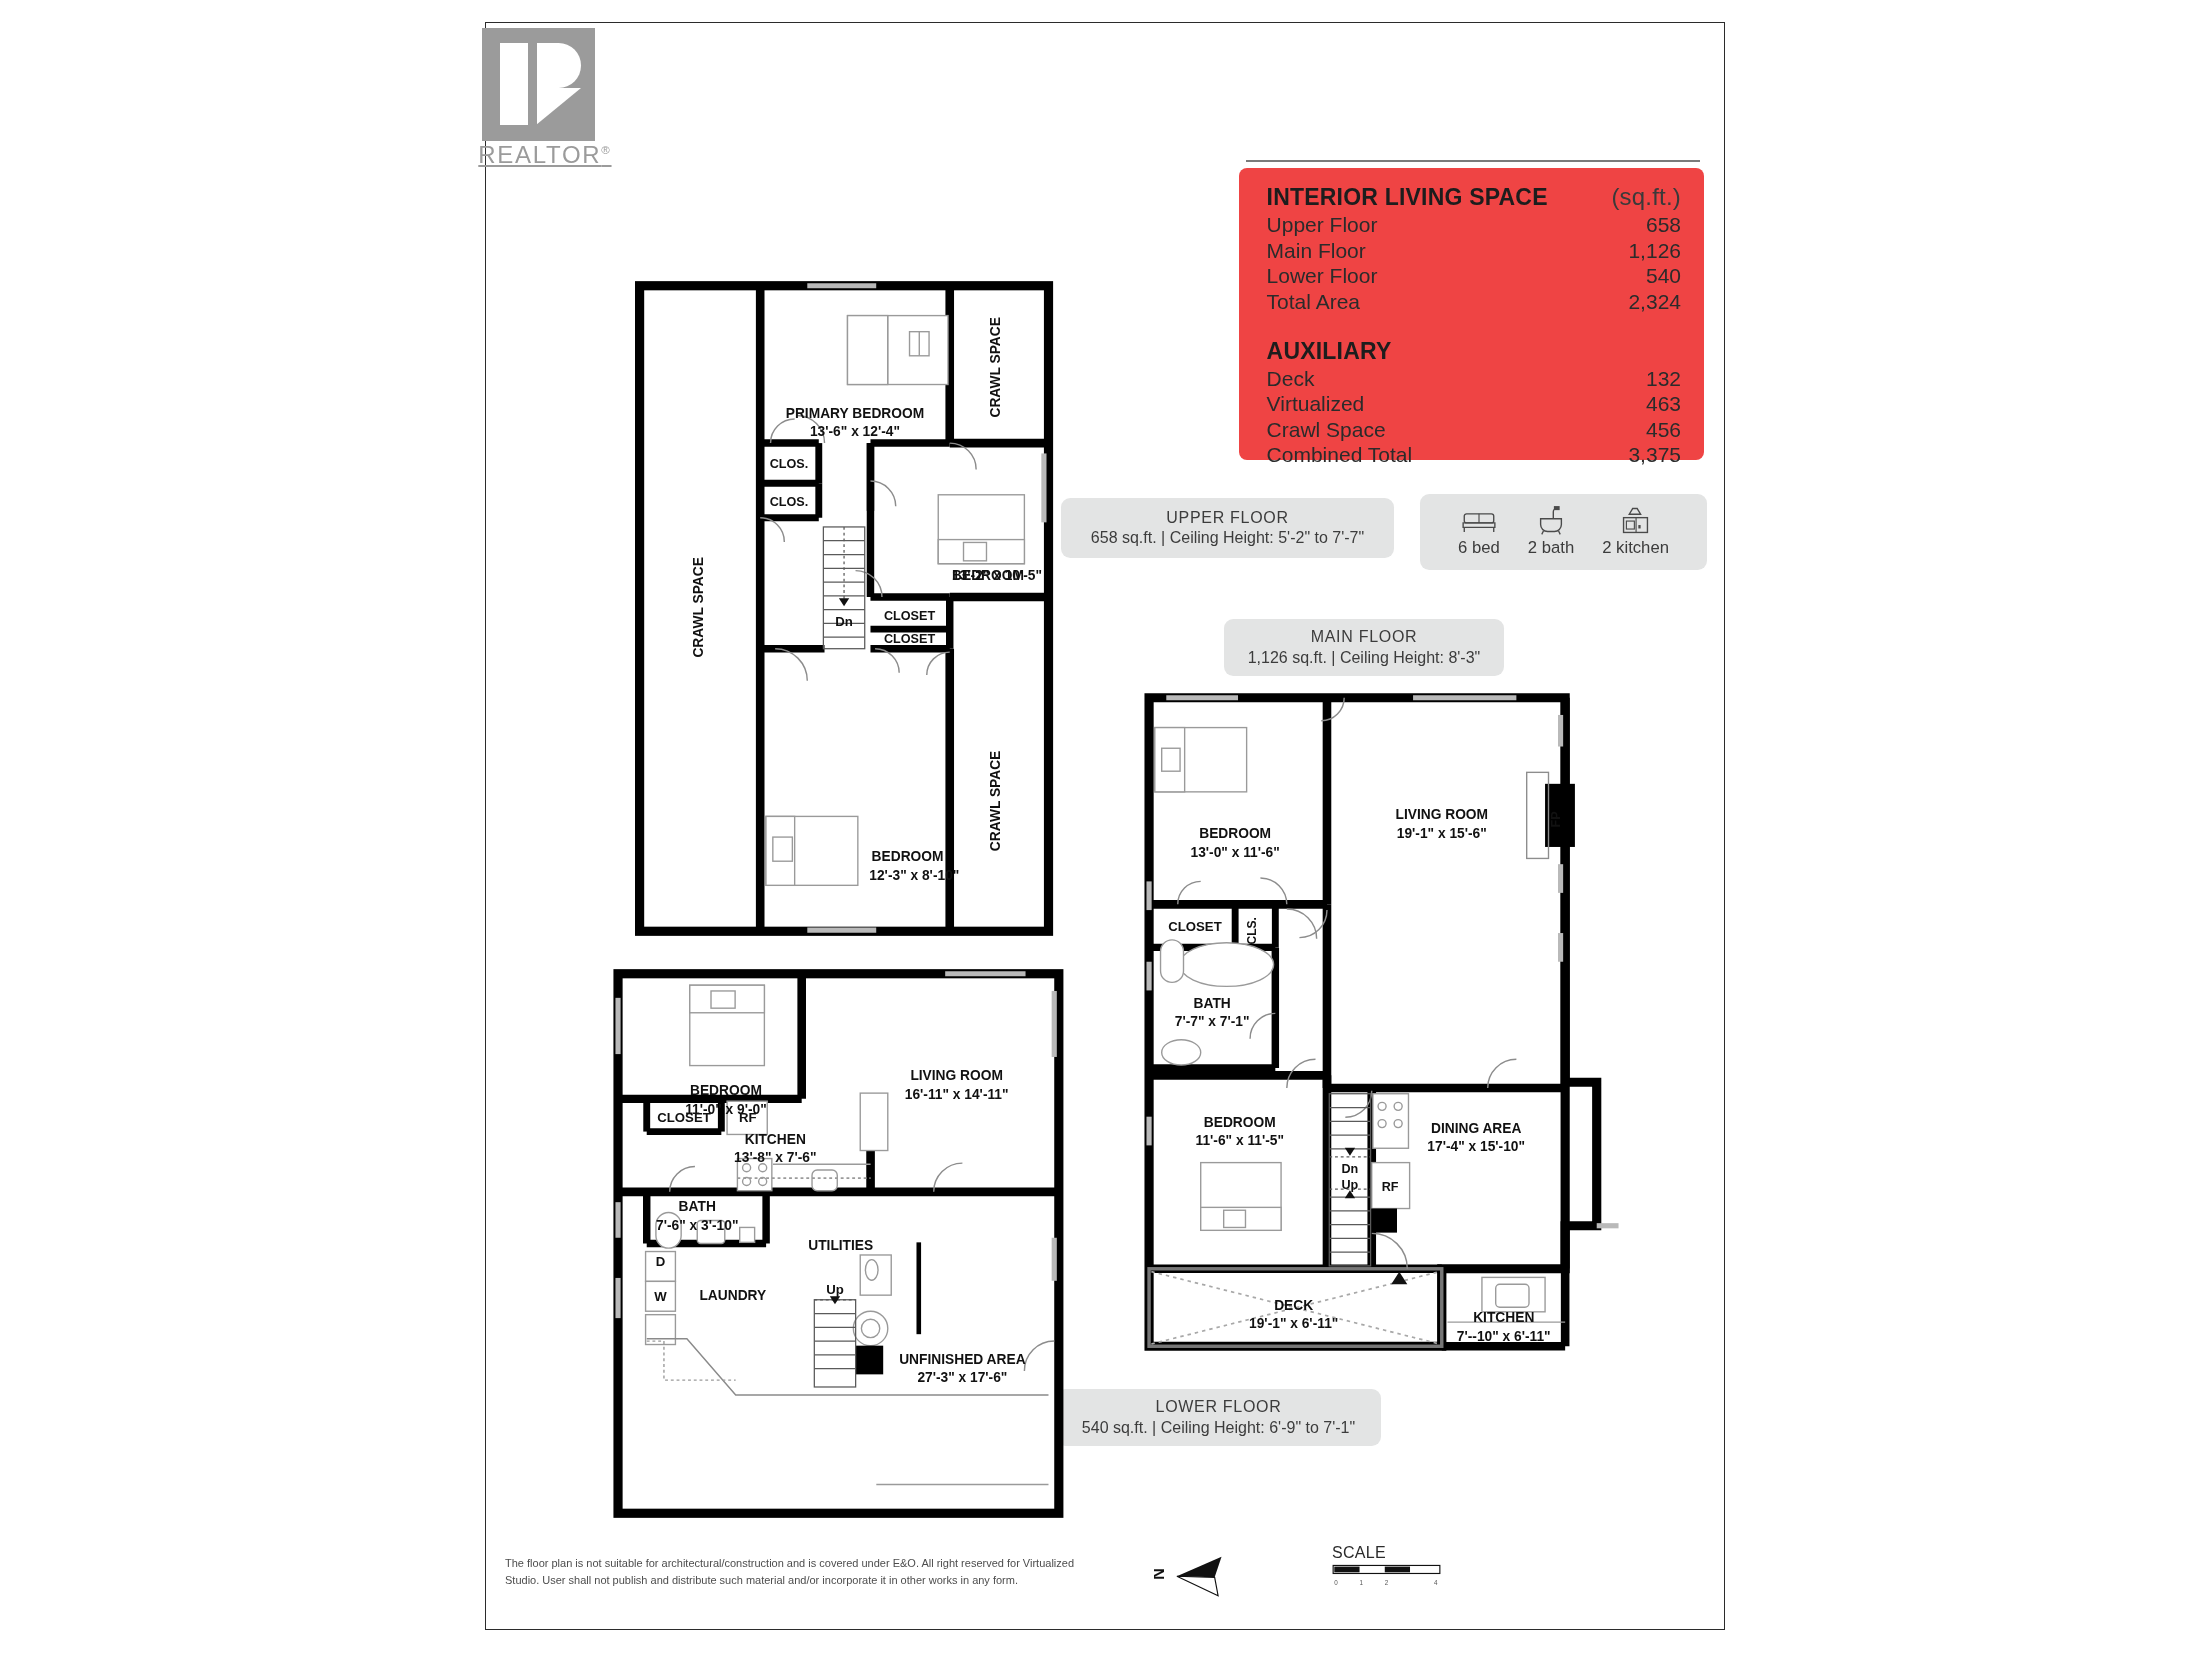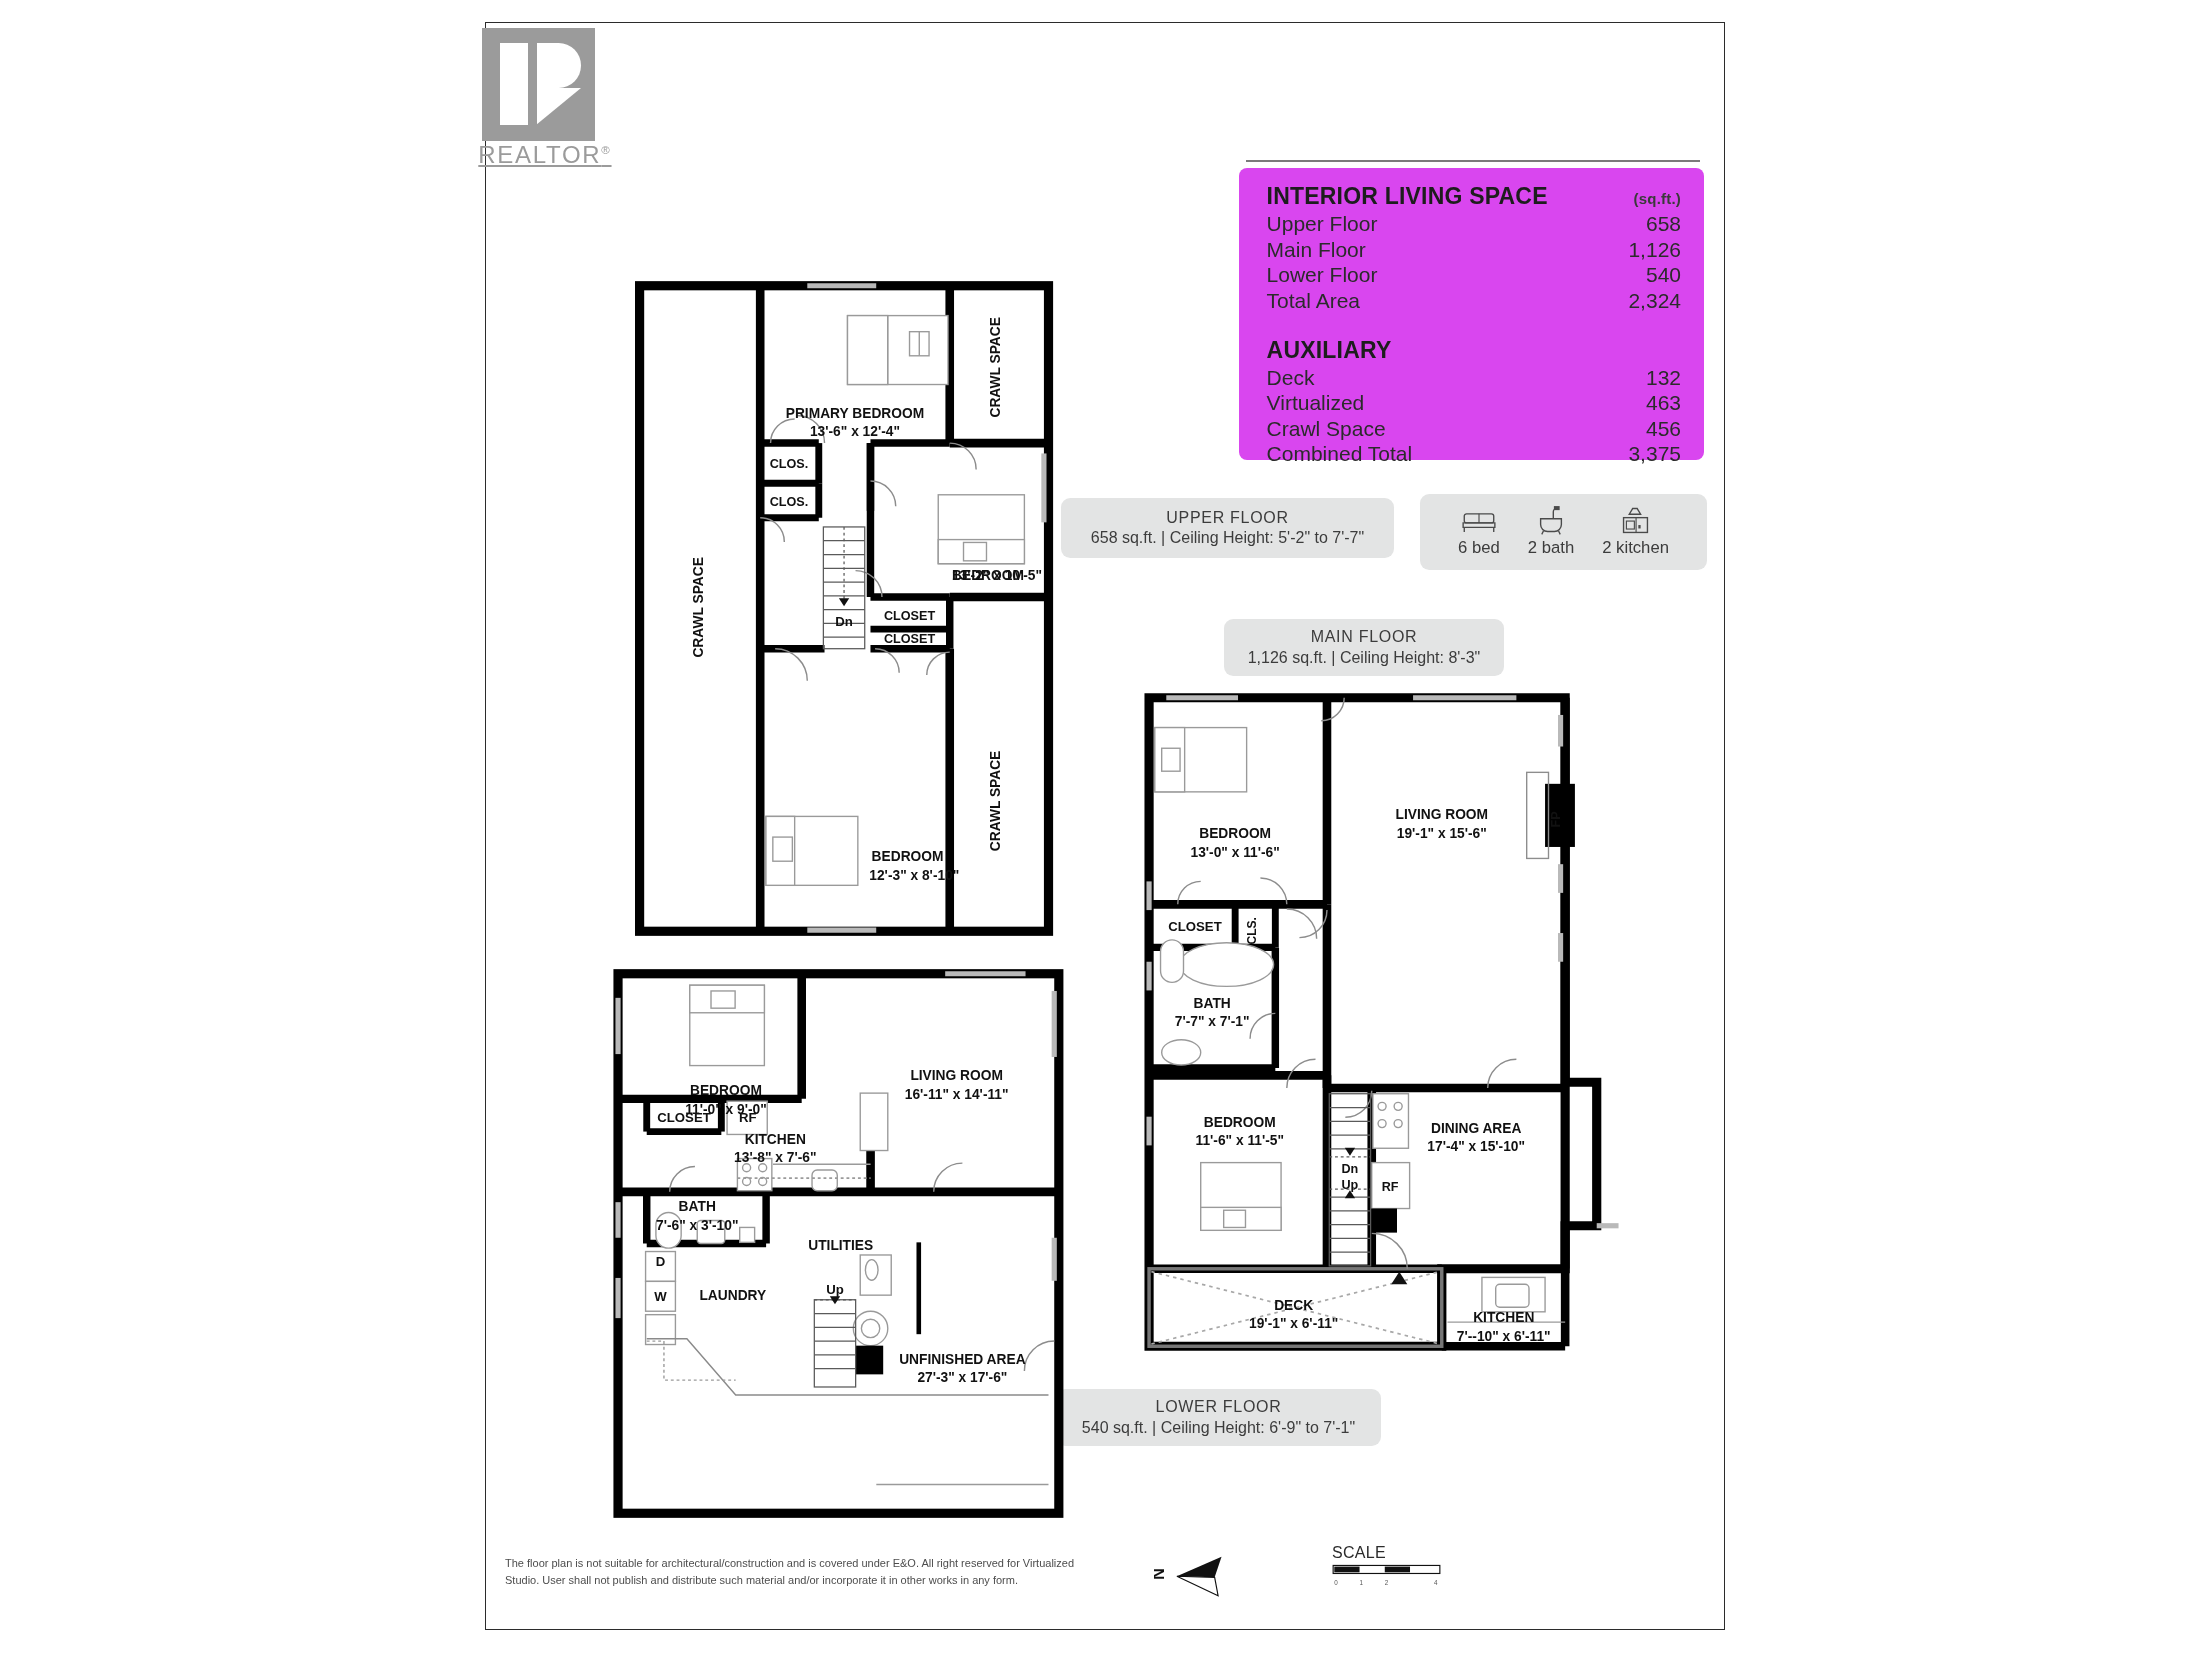--- a/index.html
+++ b/index.html
@@ -22,24 +22,24 @@
               font-size:24px;letter-spacing:1.7px;color:#9b9b9b;font-family:"Liberation Sans",sans-serif;text-decoration:underline;}
   #logo .reg{font-size:11.5px;vertical-align:super;}
 
   
   #addr{position:absolute;left:1246px;top:45px;width:454px;text-align:right;
         font-size:36px;line-height:1.07;font-weight:300;color:#222;letter-spacing:-0.6px;}
   #addrRule{position:absolute;left:1246px;top:160px;width:454px;height:1.7px;background:#7b7b7b;}
 
   
   #areabox{position:absolute;left:1239px;top:168px;width:465px;height:292px;
-           background:#d946ef;border-radius:8px;padding:15px 23px 0 27.6px;box-sizing:border-box;}
+           background:#ef4444;border-radius:8px;padding:15px 23px 0 27.6px;box-sizing:border-box;}
   .sechead{font-size:23px;font-weight:700;color:#1d1d1d;letter-spacing:0.2px;margin-bottom:1.1px;
            display:flex;justify-content:space-between;align-items:baseline;}
-  .sechead .unit{font-weight:700;font-size:15px;color:#3a3a3a;}
+  .sechead .unit{font-weight:400;font-size:24px;color:#3a3a3a;}
   .arow{display:flex;justify-content:space-between;align-items:baseline;
         font-size:21px;font-weight:300;color:#2b2b2b;line-height:1.22;}
   .spacer{height:23px;}
 
   
   .pill{position:absolute;background:#e3e4e4;border-radius:9.2px;
         display:flex;flex-direction:column;align-items:center;justify-content:center;
         text-align:center;color:#3c3c3c;}
   .pill .l1{font-size:16px;letter-spacing:0.7px;font-weight:400;}
   .pill .l2{font-size:16px;font-weight:400;margin-top:2.3px;}

